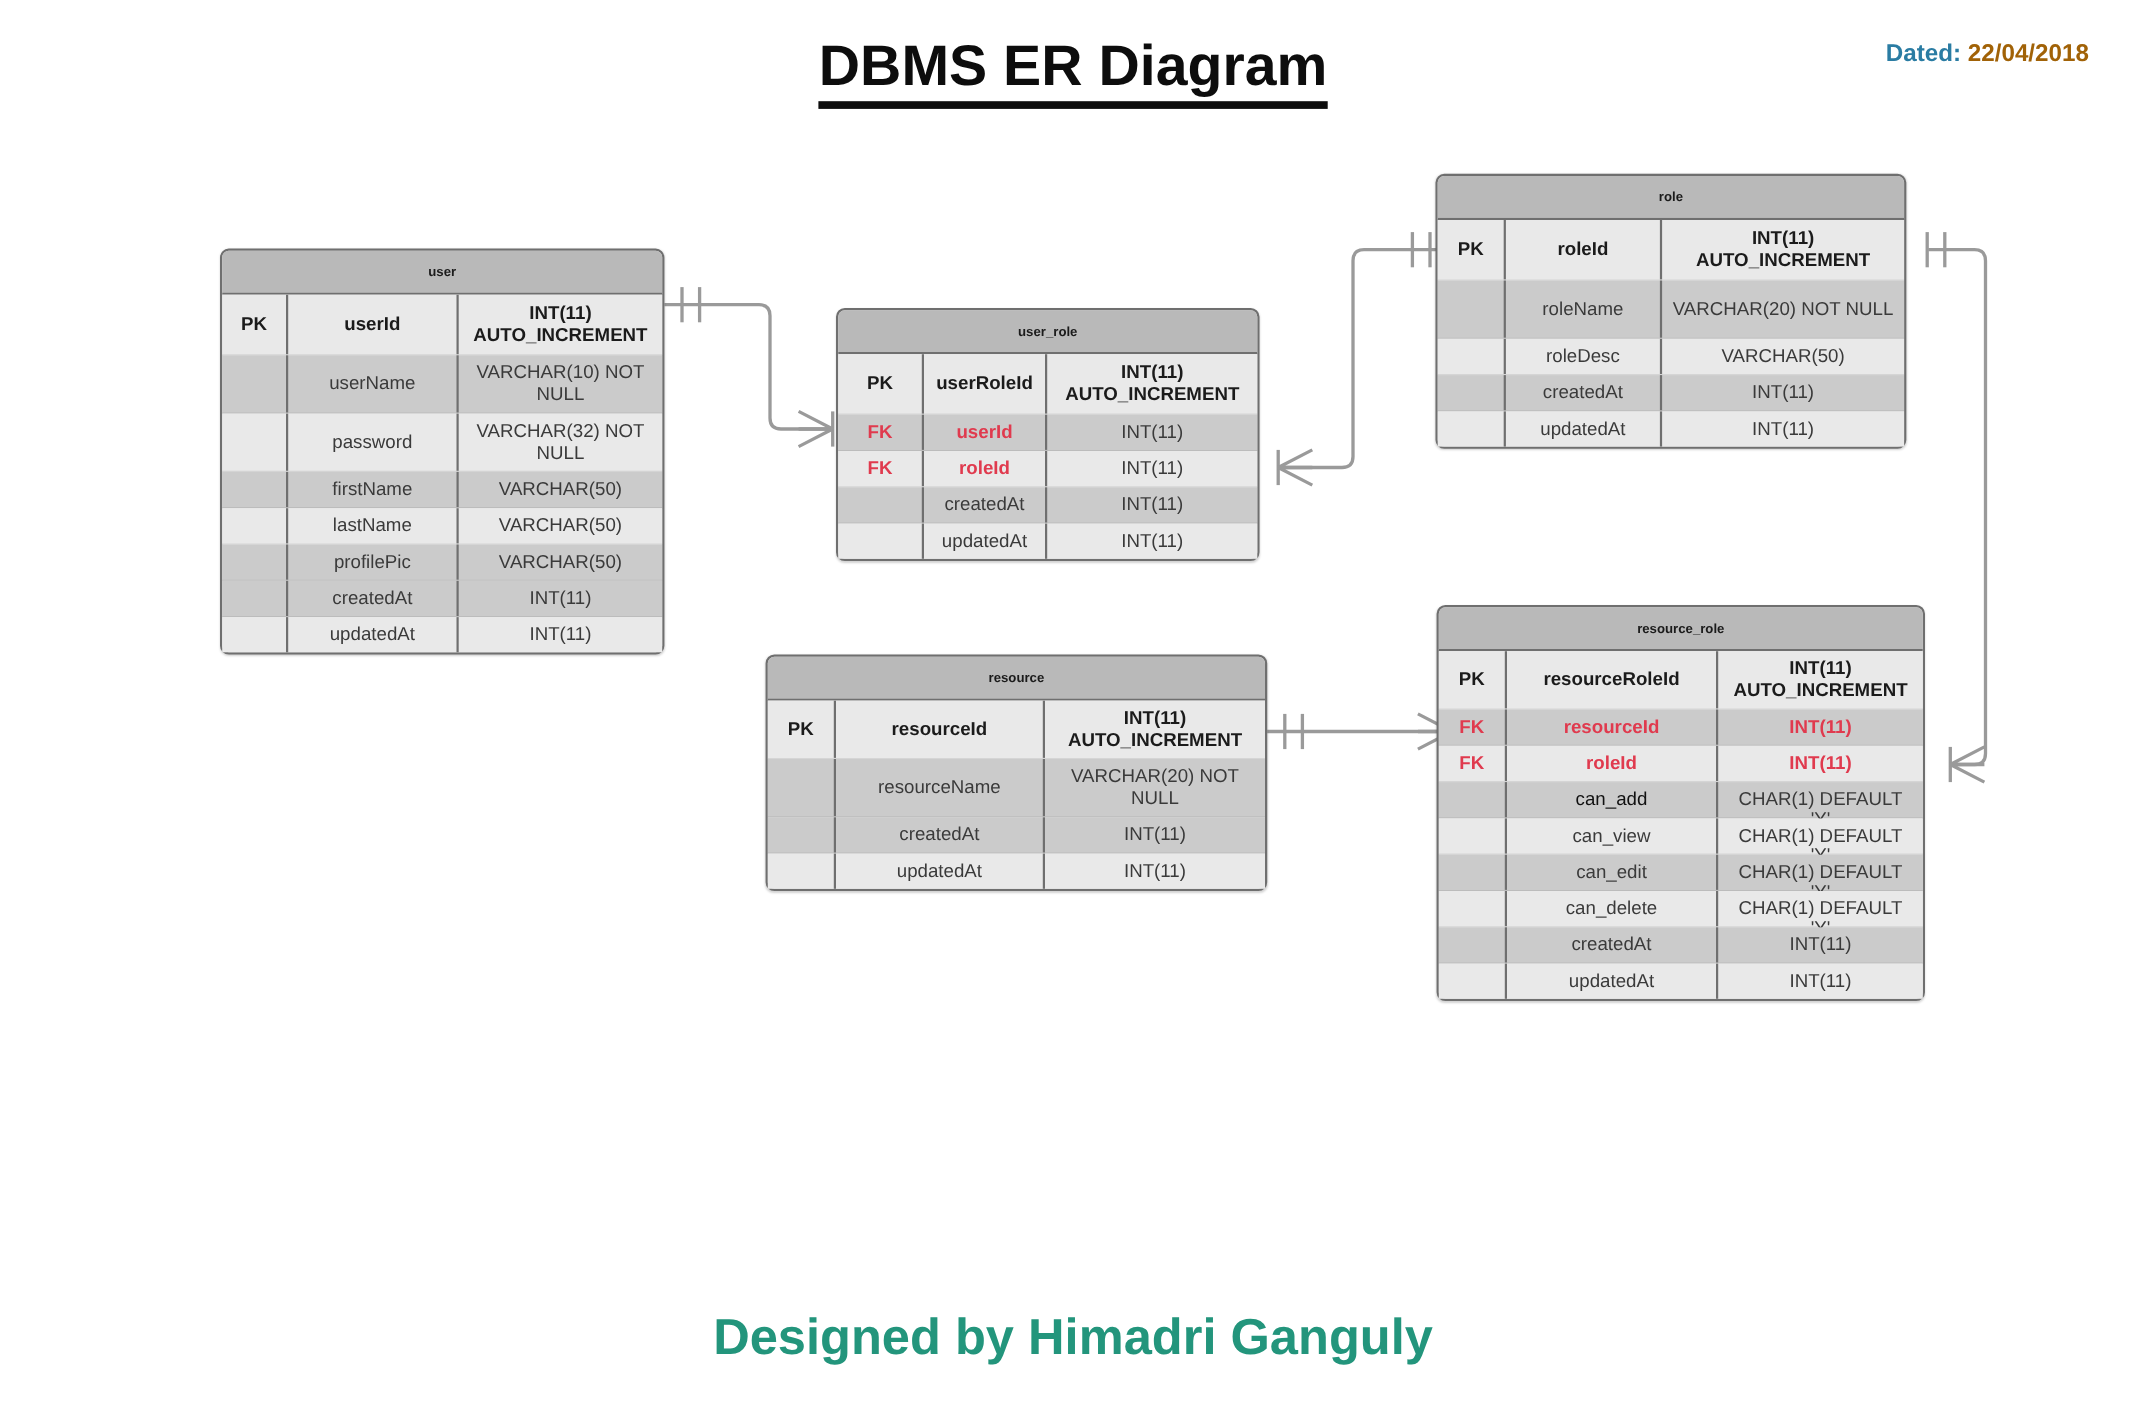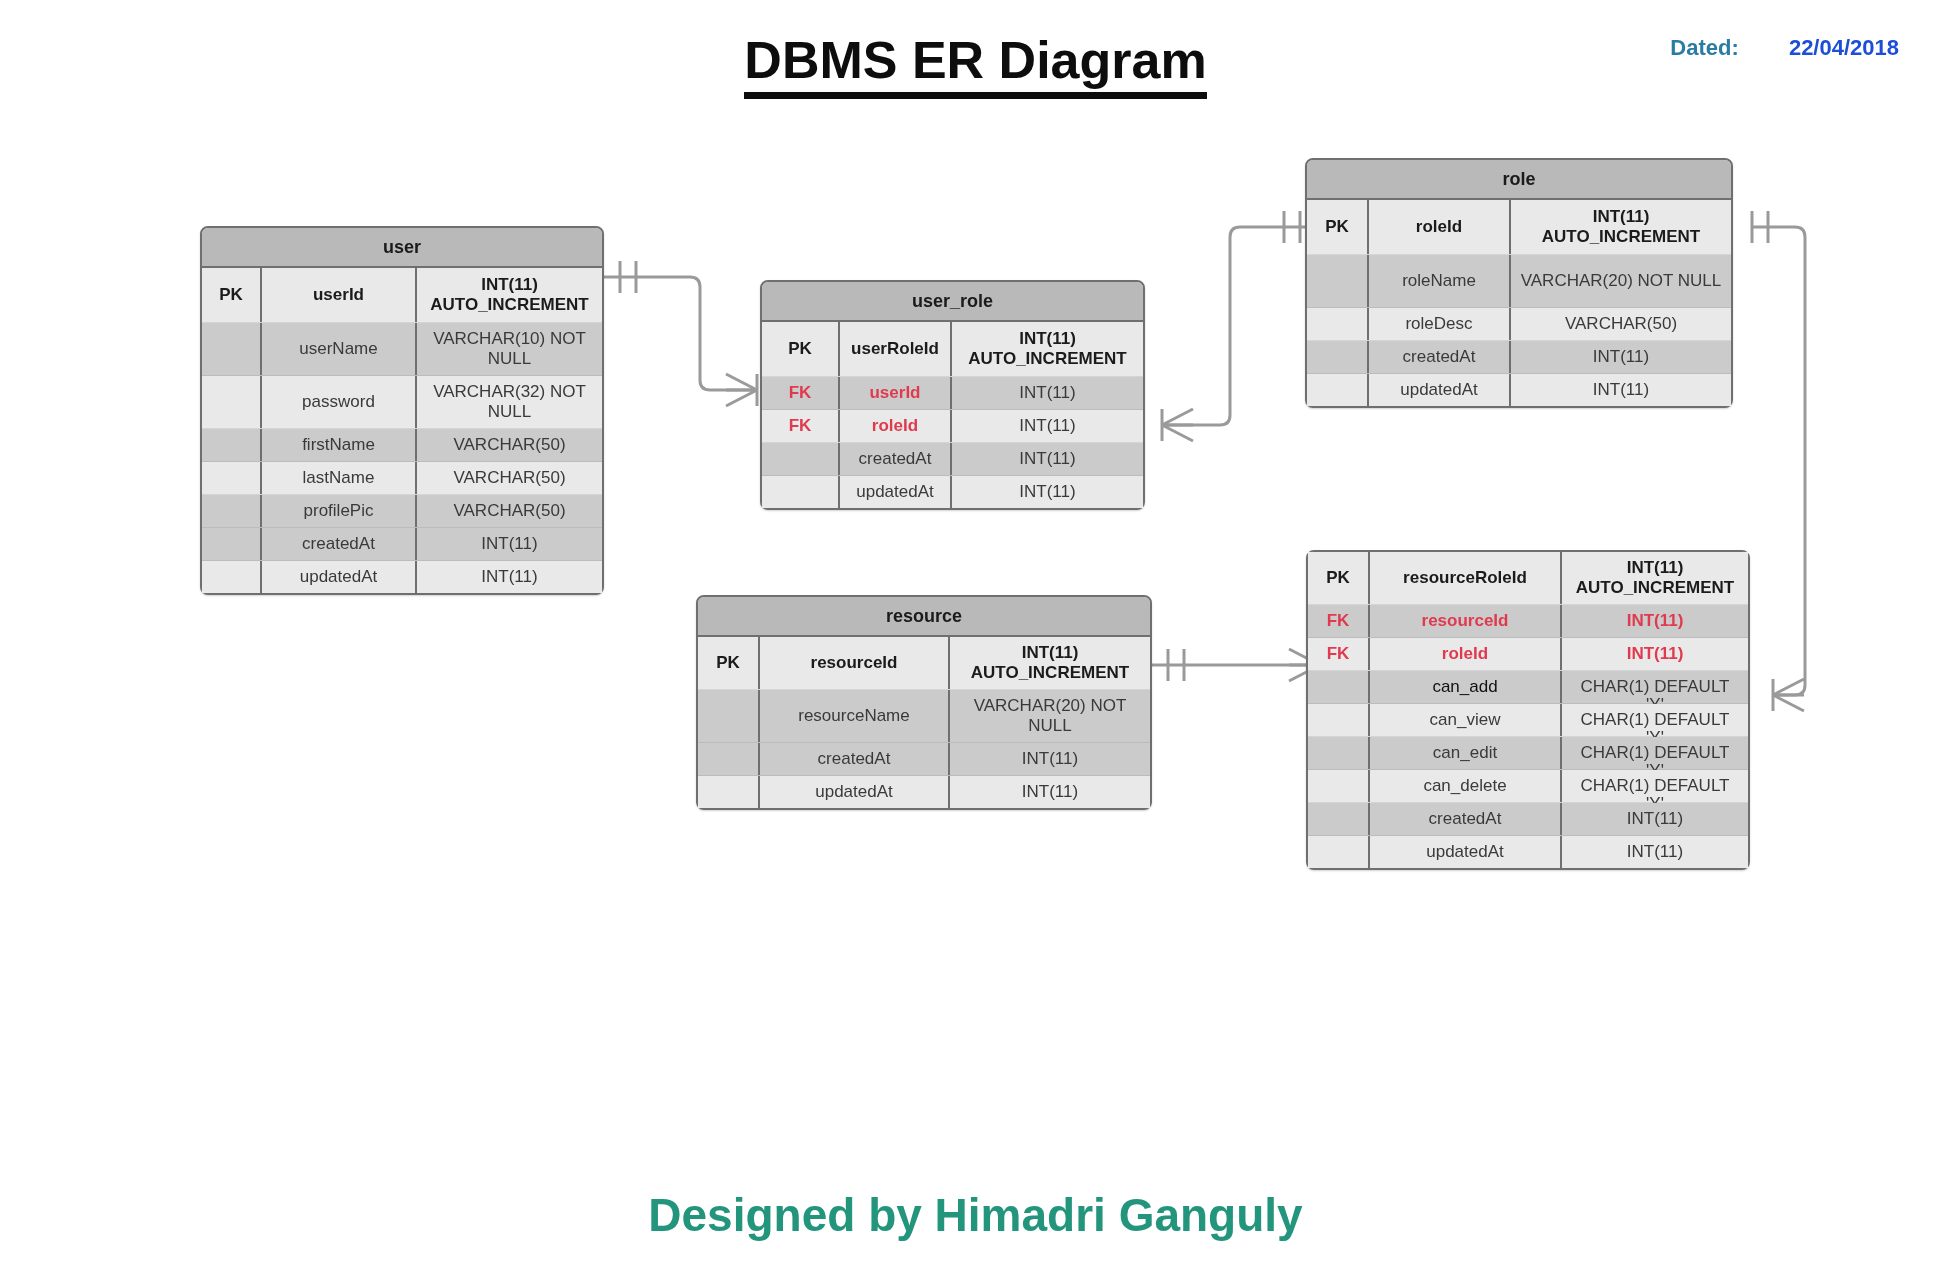--- a/index.html
+++ b/index.html
@@ -14,40 +14,40 @@
     position:absolute;left:0;top:30px;width:1951px;text-align:center;
     font-size:52px;font-weight:bold;color:#0d0d0d;letter-spacing:0px;
   }
   #page-title .tx{
     display:inline-block;border-bottom:7px solid #0d0d0d;padding-bottom:4px;line-height:1.08;
   }
   #dated{
     position:absolute;right:52px;top:35px;font-size:22px;font-weight:bold;white-space:nowrap;
   }
   #dated .lbl{color:#2a7ca3;text-align:right;}
-  #dated .val{color:#1d4ed8;margin-left:44px;}
+  #dated .val{color:#a16207;}
 
   
   #credit{
     position:absolute;left:0;top:1188px;width:1951px;text-align:center;
     font-size:46px;font-weight:bold;color:#23957c;
   }
 
   
   #wires{position:absolute;left:0;top:0;width:1951px;height:1283px;pointer-events:none;}
 
   
   .entity{
     position:absolute;border:2px solid #6f6f6f;border-radius:8px;
     background:#e9e9e9;box-sizing:border-box;overflow:visible;
     box-shadow:0 1px 2px rgba(0,0,0,.18);
   }
   .entity .caption{
     height:38px;line-height:38px;text-align:center;
-    background:#b9b9b9;color:#1b1b1b;font-size:18px;font-weight:bold;
+    background:#b9b9b9;color:#1b1b1b;font-size:12px;font-weight:bold;
     border-bottom:2px solid #6f6f6f;border-radius:6px 6px 0 0;
   }
   .rows{position:relative;}
   .row{
     display:flex;align-items:stretch;min-height:32px;position:relative;
     border-bottom:1px solid rgba(120,120,120,.18);
   }
   .row:last-child{border-bottom:none;}
   .row.light{background:#e9e9e9;}
   .row.dark{background:#cbcbcb;}
@@ -252,20 +252,21 @@
     </div>
     <div class="row light">
       <div class="c-key" style="flex-basis:62px"></div>
       <div class="c-name" style="flex-basis:190px;height:32px">updatedAt</div>
       <div class="c-type">INT(11)</div>
     </div>
   </div>
 </div>
 
 <div class="entity" id="e-resource-role" style="left:1306px;top:550px;width:444px;">
+  <div class="caption">resource_role</div>
   <div class="rows">
     <div class="row light pkrow">
       <div class="c-key" style="flex-basis:62px">PK</div>
       <div class="c-name" style="flex-basis:192px;height:52px">resourceRoleId</div>
       <div class="c-type">INT(11) AUTO_INCREMENT</div>
     </div>
     <div class="row dark fk redtype">
       <div class="c-key" style="flex-basis:62px">FK</div>
       <div class="c-name" style="flex-basis:192px;height:32px">resourceId</div>
       <div class="c-type">INT(11)</div>

